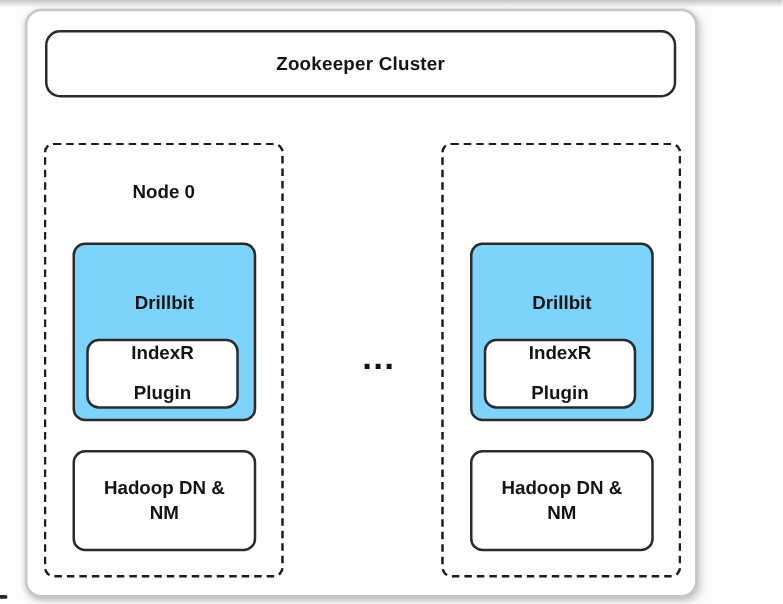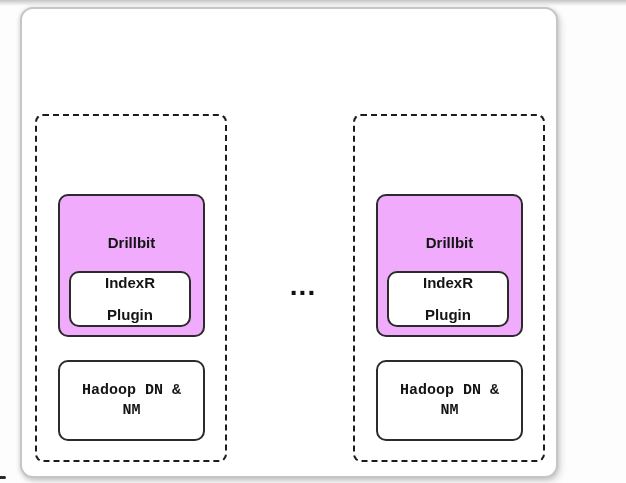--- a/index.html
+++ b/index.html
@@ -66,21 +66,21 @@
     text-align: center;
     font-size: 15px;
     font-weight: bold;
   }
   .drillbit-box {
     position: absolute;
     left: 21px; top: 78px;
     width: 143px; height: 139px;
     border: 2px solid #2b2b2b;
     border-radius: 10px;
-    background: #f0abfc;
+    background: #7dd3fc;
   }
   .drillbit-label {
     margin-top: 38px;
     text-align: center;
     font-size: 15px;
     font-weight: bold;
   }
   .plugin-box {
     position: absolute;
     left: 9px; top: 75px;
@@ -105,21 +105,20 @@
     border-radius: 10px;
     background: #ffffff;
     display: flex;
     flex-direction: column;
     align-items: center;
     justify-content: center;
     font-size: 15px;
     font-weight: bold;
     line-height: 20px;
     text-align: center;
-    font-family: Liberation Mono, monospace;
   }
   .ellipsis {
     position: absolute;
     left: 243px; top: 263px;
     width: 76px;
     text-align: center;
     font-size: 28px;
     font-weight: bold;
     letter-spacing: 1px;
     color: #111111;
@@ -135,22 +134,26 @@
 </style>
 </head>
 <body>
 
 <div class="canvas">
 
   <div class="top-shade"></div>
 
   <div class="frame">
 
+    <div class="zk-box">
+      <span class="zk-label">Zookeeper Cluster</span>
+    </div>
 
     <div class="node node-0">
+      <div class="node-label">Node 0</div>
 
       <div class="drillbit-box">
         <div class="drillbit-label">Drillbit</div>
         <div class="plugin-box">
           <div>IndexR</div>
           <div>Plugin</div>
         </div>
       </div>
 
       <div class="hadoop-box">

